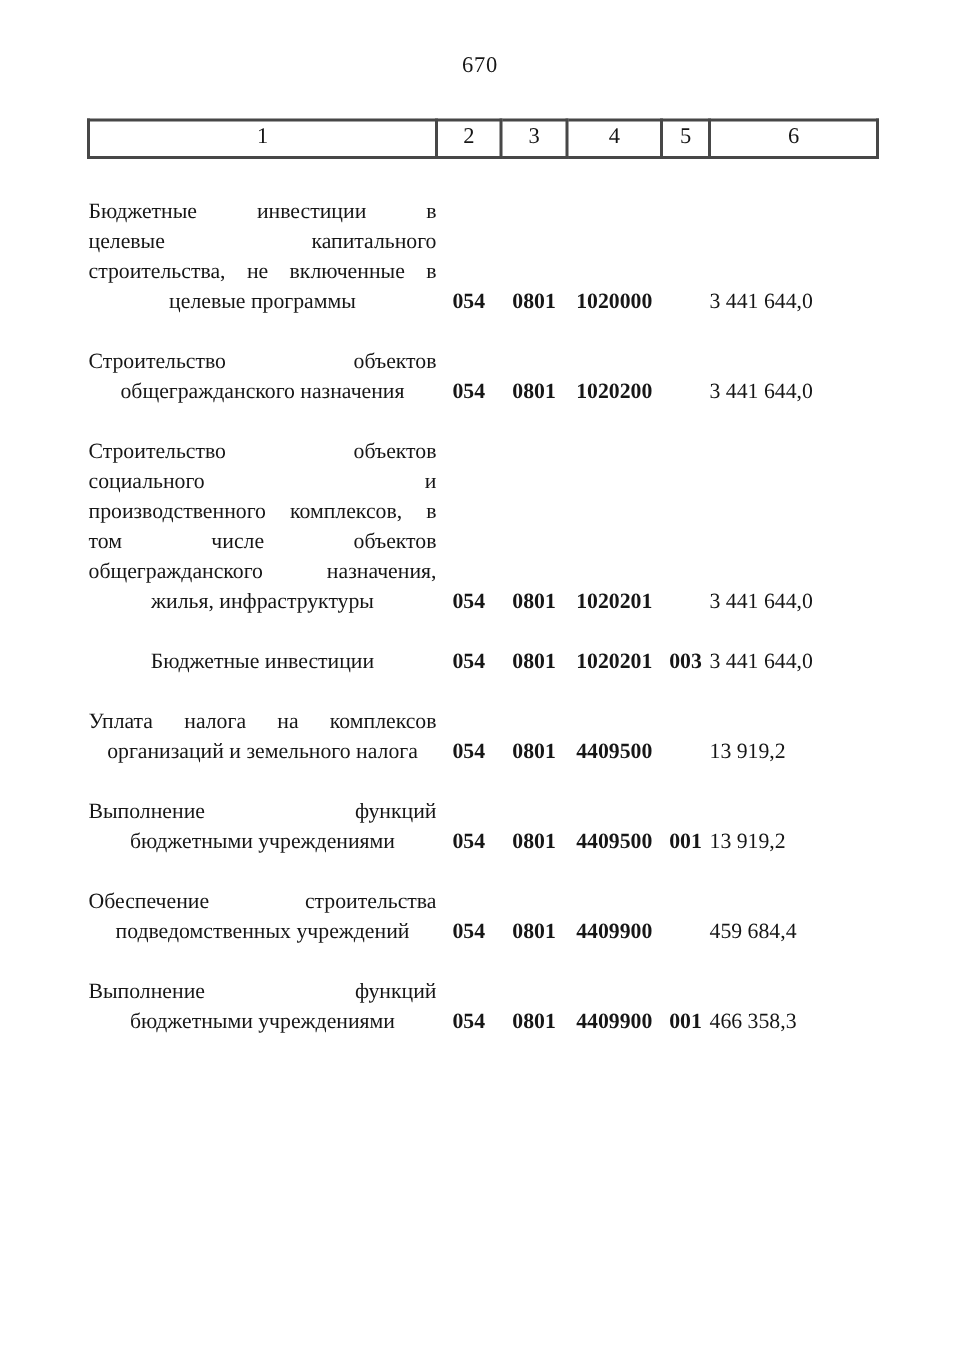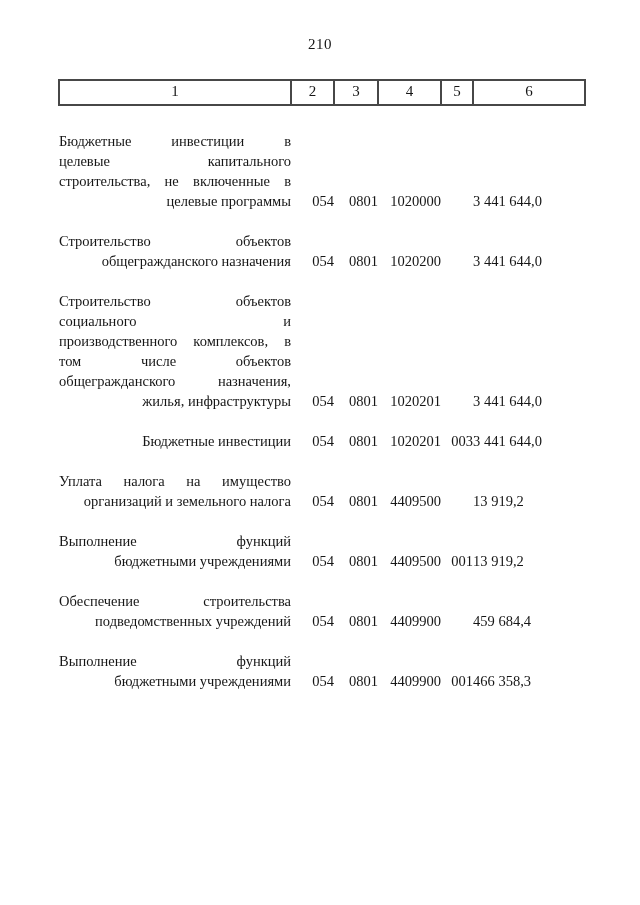--- a/index.html
+++ b/index.html
@@ -50,32 +50,32 @@
   }
   table.budget tbody tr:first-child td { padding-top: 25px; }
   td.desc { padding-left: 7px; padding-right: 4px; }
   td.desc .line-just {
     text-align: justify;
     text-align-last: justify;
     white-space: nowrap;
     overflow: hidden;
   }
   td.desc .line-last {
-    text-align: right;
+    text-align: center;
     white-space: nowrap;
     overflow: hidden;
   }
-  td.code { text-align: right; white-space: nowrap; }
+  td.code { text-align: center; white-space: nowrap; font-weight: bold; }
   td.amount { text-align: left; padding-right: 5px; white-space: nowrap; }
 </style>
 </head>
 <body>
 
 <div class="page">
-  <div class="page-number">210</div>
+  <div class="page-number">670</div>
 
   <table class="budget">
     <colgroup>
         <col style="width: 232px;">
         <col style="width: 43px;">
         <col style="width: 44px;">
         <col style="width: 63px;">
         <col style="width: 32px;">
         <col style="width: 112px;">
       </colgroup>
@@ -134,21 +134,21 @@
             <div class="line-last">Бюджетные инвестиции</div>
           </td>
           <td class="code">054</td>
           <td class="code">0801</td>
           <td class="code">1020201</td>
           <td class="code">003</td>
           <td class="amount">3 441 644,0</td>
         </tr>
         <tr>
           <td class="desc">
-            <div class="line-just">Уплата налога на имущество</div>
+            <div class="line-just">Уплата налога на комплексов</div>
             <div class="line-last">организаций и земельного налога</div>
           </td>
           <td class="code">054</td>
           <td class="code">0801</td>
           <td class="code">4409500</td>
           <td class="code"></td>
           <td class="amount">13 919,2</td>
         </tr>
         <tr>
           <td class="desc">

